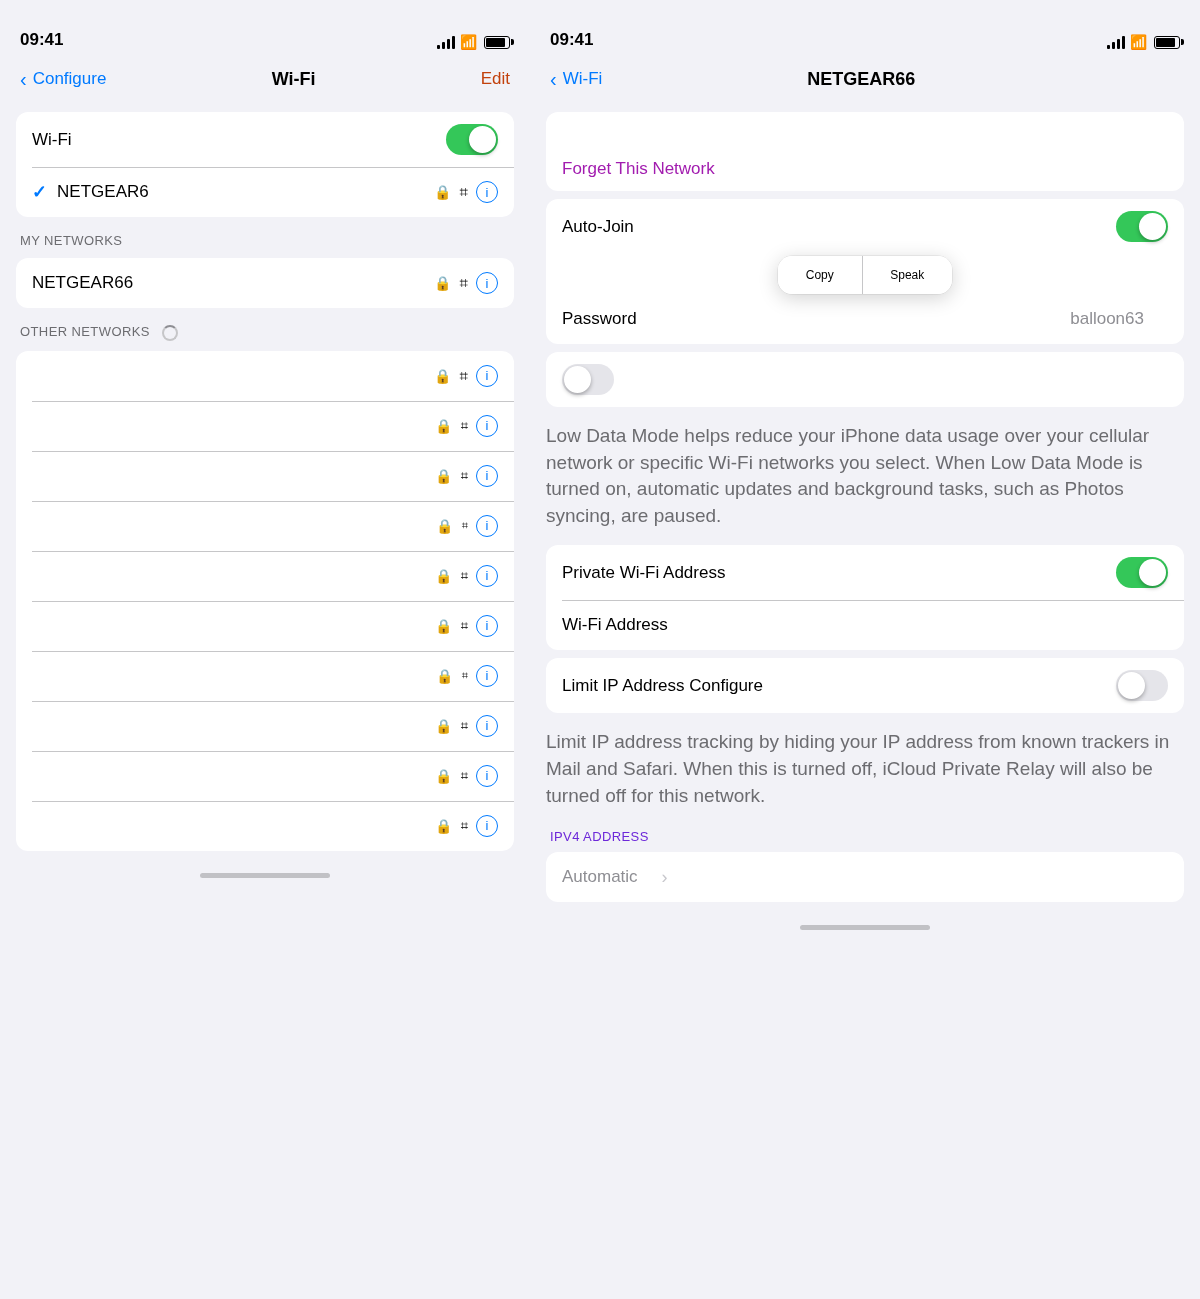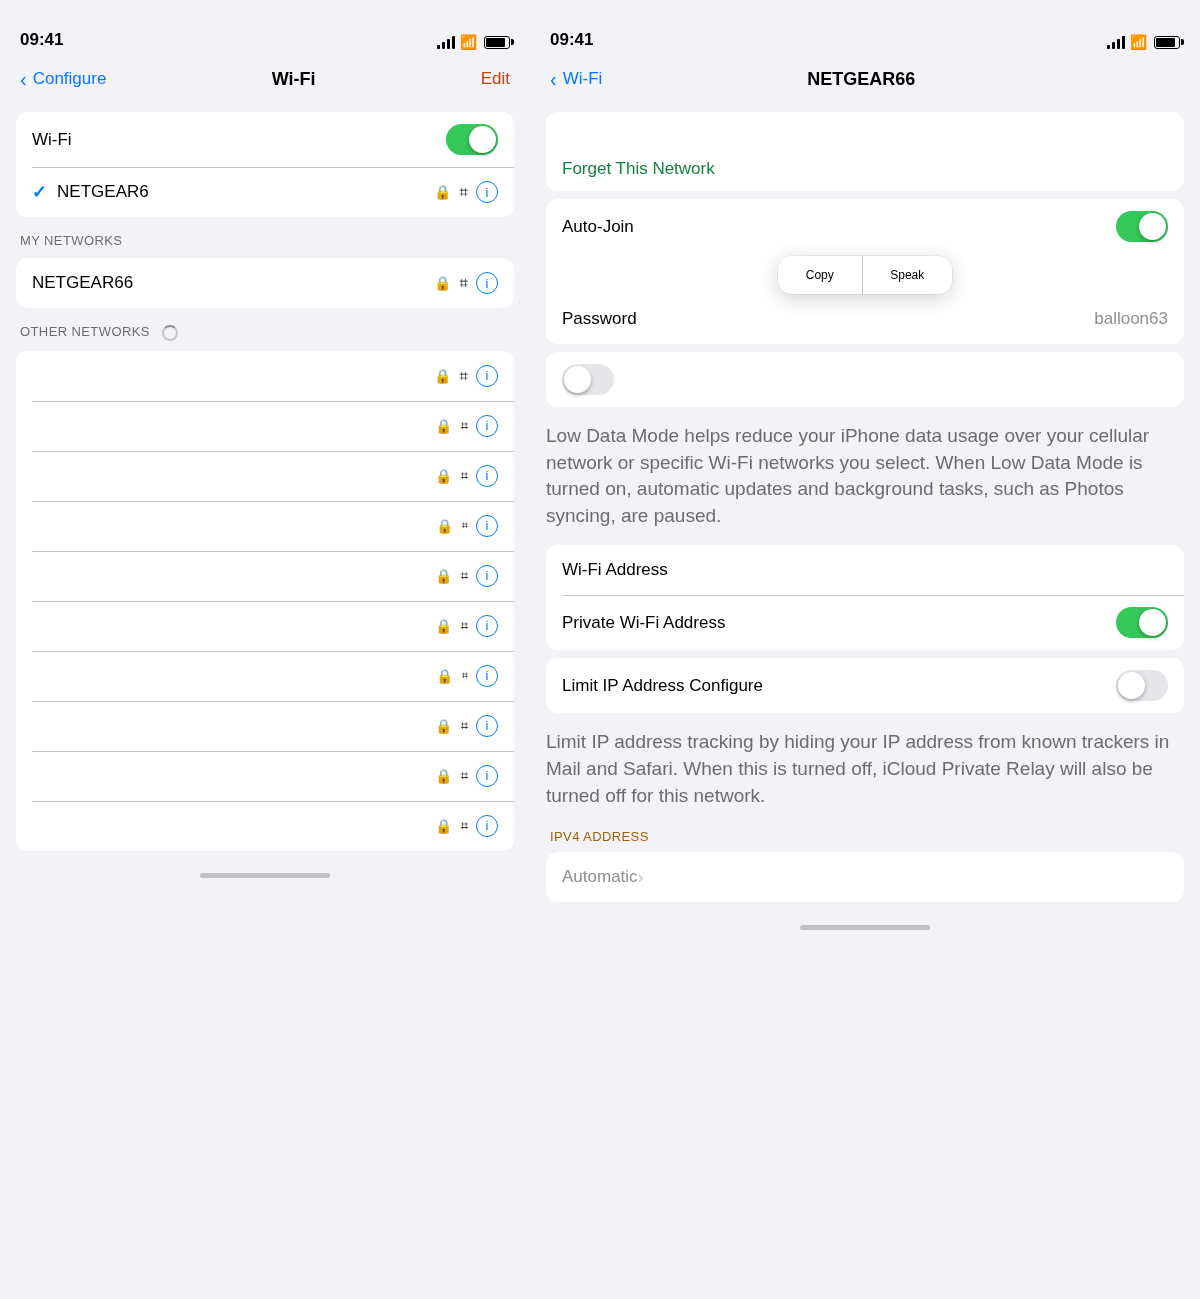--- a/index.html
+++ b/index.html
@@ -160,25 +160,25 @@
       left: 16px;
       right: 0;
       height: 0.5px;
       background: #c6c6c8;
     }
     .row-label {
       flex: 1;
       font-size: 17px;
       color: #000;
     }
-    .row-label.blue { color: #15803d; margin-top: 35px; }
+    .row-label.blue { color: #a21caf; margin-top: 35px; }
     .row-value {
       font-size: 17px;
       color: #8e8e93;
-      margin-right: 0;
+      margin-right: 24px;
     }
     .checkmark {
       color: #007AFF;
       font-size: 18px;
       margin-right: 10px;
       font-weight: 600;
     }
     .row-icons {
       display: flex;
       align-items: center;
@@ -314,21 +314,21 @@
       white-space: nowrap;
     }
     .context-menu-divider {
       width: 0.5px;
       background: #c6c6c8;
       align-self: stretch;
     }
 
     .section-label {
       font-size: 13px;
-      color: #a16207;
+      color: #6d28d9;
       text-transform: uppercase;
       letter-spacing: 0.4px;
       padding: 8px 20px 4px;
     }
   </style>
 </head>
 <body>
 
 <div class="left-panel">
 
@@ -538,28 +538,28 @@
     <div class="list-row">
       <div class="toggle off">
         <div class="toggle-knob"></div>
       </div>
     </div>
   </div>
   <div class="description-text">Low Data Mode helps reduce your iPhone data usage over your cellular network or specific Wi-Fi networks you select. When Low Data Mode is turned on, automatic updates and background tasks, such as Photos syncing, are paused.</div>
 
   <div class="card">
     <div class="list-row">
-      <span class="row-label">Wi-Fi Address</span>
-    </div>
-    <div class="list-row">
       <span class="row-label">Private Wi-Fi Address</span>
       <div class="toggle on">
         <div class="toggle-knob"></div>
       </div>
     </div>
+    <div class="list-row">
+      <span class="row-label">Wi-Fi Address</span>
+    </div>
   </div>
 
   <div class="card">
     <div class="list-row">
       <span class="row-label">Limit IP Address Configure</span>
       <div class="toggle off">
         <div class="toggle-knob"></div>
       </div>
     </div>
   </div>

